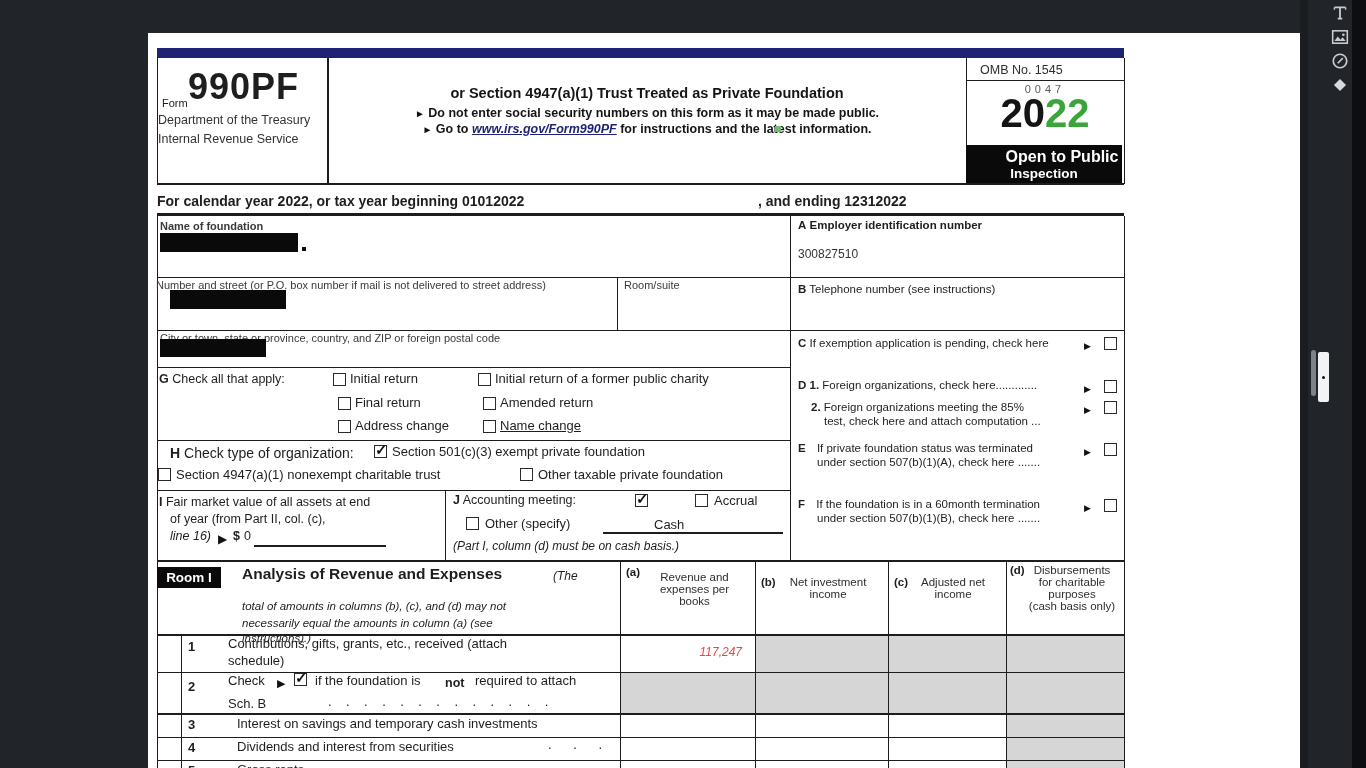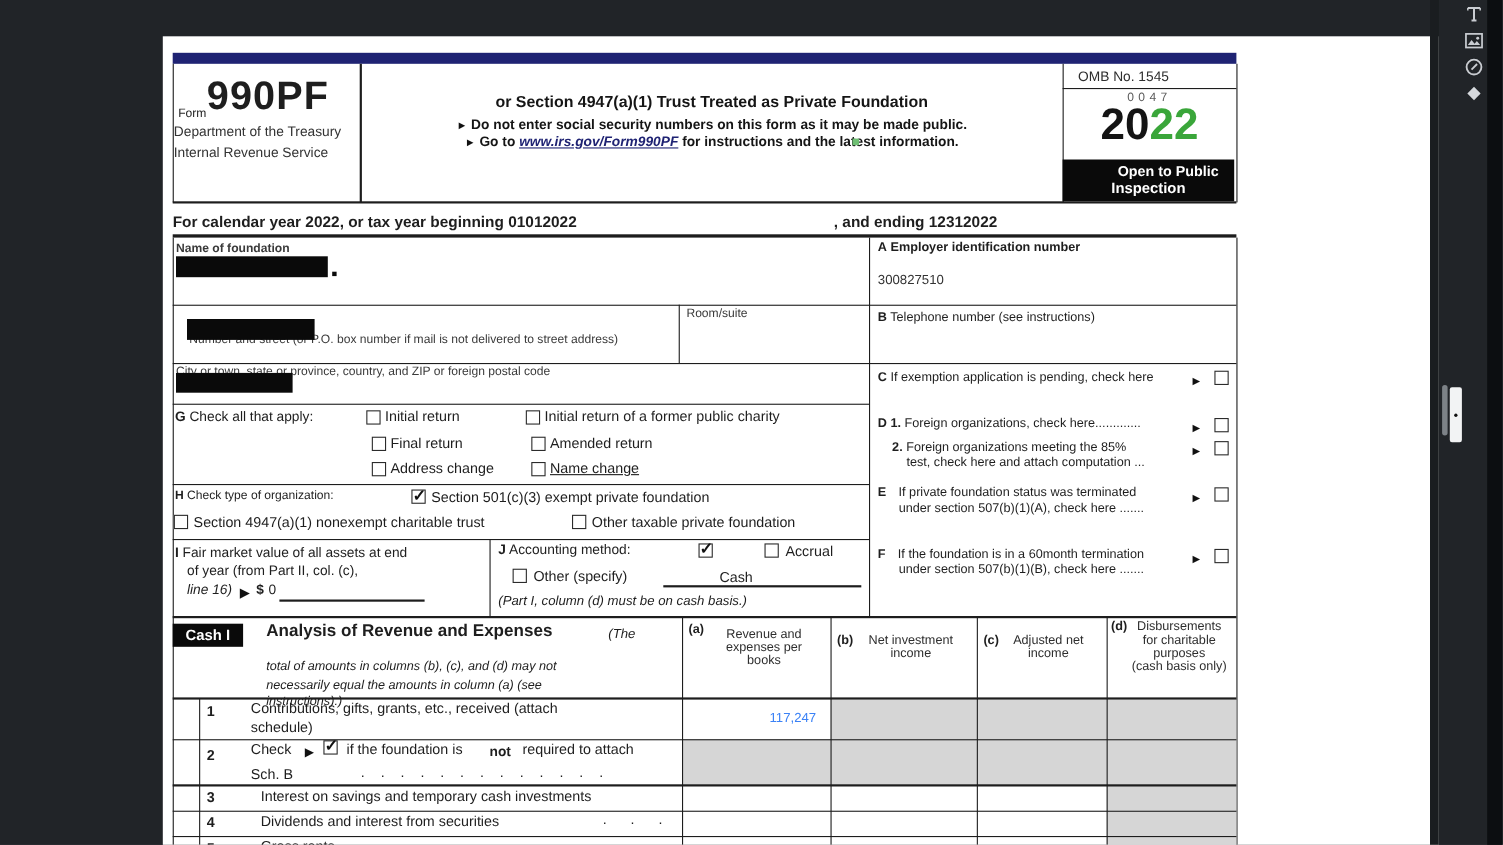--- a/index.html
+++ b/index.html
@@ -19,21 +19,21 @@
   .redact { position:absolute; background:#0a0a0a; }
   .cb { position:absolute; width:13px; height:13px; border:1.5px solid #2b2b2b; background:#fff; }
   .cb.checked::after { content:"✓"; position:absolute; top:-5px; left:0;
     font-size:15px; font-weight:bold; color:#111; }
   .arr { position:absolute; font-size:9px; color:#111; }
   .arr::before { content:"▶"; }
   .arrin { font-size:10px; color:#111; }
   .arrin::before { content:"►"; }
   .graycell { position:absolute; background:#d6d6d6; }
   .navy { color:#1f2373; }
-  .val { color:#3b82f6; }
+  .val { color:#ef4444;font-style:italic; }
   .prew { white-space:pre-line; }
   .ctr { text-align:center; }
   .blackbox { background:#0a0a0a; color:#fff; }
   .icon { width:18px; height:18px; margin-bottom:6px; cursor:pointer; }
   .icon svg { width:18px; height:18px; }
 </style>
 </head>
 <body>
 
 <div class="screen">
@@ -66,21 +66,21 @@
 
     <div class="abs" style="left:627px;top:93px;width:6px;height:6px;background:#6fbf73;"></div>
 
     <span class="txt" style="left:832px;top:30px;font-size:12.5px;color:#2e2e2e;">OMB No. 1545</span>
     <div class="hl" style="left:818px;top:47px;width:158px;"></div>
     <div class="abs ctr" style="left:818px;top:50px;width:158px;font-size:11px;letter-spacing:4px;color:#5a5a5a;">0047</div>
     <div class="abs ctr" style="left:818px;top:58px;width:158px;font-size:40px;font-weight:bold;">
       <span style="color:#141414;">20</span><span style="color:#3aa63a;">22</span>
     </div>
     <div class="abs blackbox ctr" style="left:818px;top:112px;width:156px;height:38px;padding-top:3px;">
-      <div class="b" style="font-size:13px;padding-left:36px;">Open to Public</div>
+      <div class="b" style="font-size:16px;padding-left:36px;">Open to Public</div>
       <div class="b" style="font-size:13.5px;">Inspection</div>
     </div>
 
     <span class="txt b" style="left:9px;top:160px;font-size:14px;">For calendar year 2022, or tax year beginning 01012022</span>
     <span class="txt b" style="left:610px;top:160px;font-size:14px;">, and ending 12312022</span>
     <div class="hl" style="left:9px;top:180px;width:967px;height:3px;"></div>
 
     <div class="vl" style="left:9px;top:183px;height:552px;"></div>
     <div class="vl" style="left:642px;top:183px;height:344px;"></div>
     <div class="vl" style="left:976px;top:183px;height:552px;"></div>
@@ -88,21 +88,21 @@
     <div class="hl" style="left:9px;top:297px;width:967px;"></div>
     <div class="hl" style="left:9px;top:334px;width:633px;"></div>
     <div class="hl" style="left:9px;top:407px;width:633px;"></div>
     <div class="hl" style="left:9px;top:457px;width:633px;"></div>
     <div class="vl" style="left:469px;top:244px;height:53px;"></div>
 
     <span class="lbl" style="left:12px;top:187px;font-weight:bold;">Name of foundation</span>
     <div class="redact" style="left:12px;top:200px;width:138px;height:19px;"></div>
     <div class="redact" style="left:154px;top:214px;width:4px;height:4px;"></div>
 
-    <span class="lbl" style="left:24px;top:246px;margin-top:24px;">Number and street (or P.O. box number if mail is not delivered to street address)</span>
+    <span class="lbl" style="left:8px;top:246px;">Number and street (or P.O. box number if mail is not delivered to street address)</span>
     <div class="redact" style="left:22px;top:257px;width:116px;height:19px;"></div>
     <span class="lbl" style="left:476px;top:246px;">Room/suite</span>
 
     <span class="lbl" style="left:12px;top:299px;">City or town, state or province, country, and ZIP or foreign postal code</span>
     <div class="redact" style="left:12px;top:306px;width:106px;height:18px;"></div>
 
     <div class="txt" style="left:650px;top:186px;font-size:11.5px;">
       <span class="b">A</span>
       <span class="b">Employer identification number</span>
     </div>
@@ -160,21 +160,21 @@
     <span class="txt" style="left:347px;top:338px;">Initial return of a former public charity</span>
     <span class="cb" style="left:190px;top:364px;"></span>
     <span class="txt" style="left:207px;top:362px;">Final return</span>
     <span class="cb" style="left:335px;top:364px;"></span>
     <span class="txt" style="left:352px;top:362px;">Amended return</span>
     <span class="cb" style="left:190px;top:387px;"></span>
     <span class="txt" style="left:207px;top:385px;">Address change</span>
     <span class="cb" style="left:335px;top:387px;"></span>
     <span class="txt" style="left:352px;top:385px;text-decoration:underline;">Name change</span>
 
-    <div class="txt" style="left:11px;top:412px;font-size:11px;">
+    <div class="txt" style="left:22px;top:412px;font-size:14px;">
       <span class="b">H</span>
       <span>Check type of organization:</span>
     </div>
     <span class="cb checked" style="left:226px;top:412px;"></span>
     <span class="txt" style="left:244px;top:411px;">Section 501(c)(3) exempt private foundation</span>
     <span class="cb" style="left:10px;top:435px;"></span>
     <span class="txt" style="left:28px;top:434px;">Section 4947(a)(1) nonexempt charitable trust</span>
     <span class="cb" style="left:372px;top:435px;"></span>
     <span class="txt" style="left:390px;top:434px;">Other taxable private foundation</span>
 
@@ -185,33 +185,33 @@
     <span class="txt" style="left:22px;top:479px;font-size:12.5px;">of year (from Part II, col. (c),</span>
     <span class="txt it" style="left:22px;top:496px;font-size:12.5px;">line 16)</span>
     <span class="arr" style="left:70px;top:499px;font-size:12px;"></span>
     <span class="txt b" style="left:85px;top:496px;font-size:12.5px;">$</span>
     <span class="txt" style="left:96px;top:496px;font-size:12.5px;">0</span>
     <div class="hl" style="left:106px;top:512px;width:132px;height:2px;"></div>
 
     <div class="vl" style="left:297px;top:457px;height:70px;"></div>
     <div class="txt" style="left:305px;top:460px;font-size:12.5px;">
       <span class="b">J</span>
-      <span>Accounting method:</span>
+      <span>Accounting meeting:</span>
     </div>
     <span class="cb checked" style="left:487px;top:461px;"></span>
     <span class="txt" style="left:506px;top:444px;margin-top:40px;">Cash</span>
     <span class="cb" style="left:547px;top:461px;"></span>
     <span class="txt" style="left:566px;top:460px;">Accrual</span>
     <span class="cb" style="left:318px;top:484px;"></span>
     <span class="txt" style="left:337px;top:483px;">Other (specify)</span>
     <div class="hl" style="left:455px;top:499px;width:180px;height:2px;"></div>
     <span class="txt it" style="left:305px;top:506px;font-size:12px;">(Part I, column (d) must be on cash basis.)</span>
 
     <div class="hl" style="left:9px;top:527px;width:967px;height:2px;"></div>
-    <div class="abs blackbox ctr" style="left:9px;top:534px;width:64px;height:21px;line-height:21px;font-weight:bold;font-size:13.5px;">Cash I</div>
+    <div class="abs blackbox ctr" style="left:9px;top:534px;width:64px;height:21px;line-height:21px;font-weight:bold;font-size:13.5px;">Room I</div>
     <span class="txt b" style="left:94px;top:532px;font-size:15.5px;">Analysis of Revenue and Expenses</span>
     <span class="txt it" style="left:405px;top:536px;font-size:12px;">(The</span>
     <span class="txt it" style="left:94px;top:567px;font-size:11.5px;">total of amounts in columns (b), (c), and (d) may not</span>
     <span class="txt it" style="left:94px;top:584px;font-size:11.5px;">necessarily equal the amounts in column (a) (see</span>
     <span class="txt it" style="left:94px;top:599px;font-size:11.5px;z-index:4;">instructions).)</span>
     <div class="hl" style="left:9px;top:601px;width:967px;height:2px;z-index:3;"></div>
 
     <div class="graycell" style="left:607px;top:603px;width:369px;height:36px;"></div>
     <div class="graycell" style="left:472px;top:639px;width:504px;height:42px;"></div>
     <div class="graycell" style="left:858px;top:681px;width:118px;height:23px;"></div>

